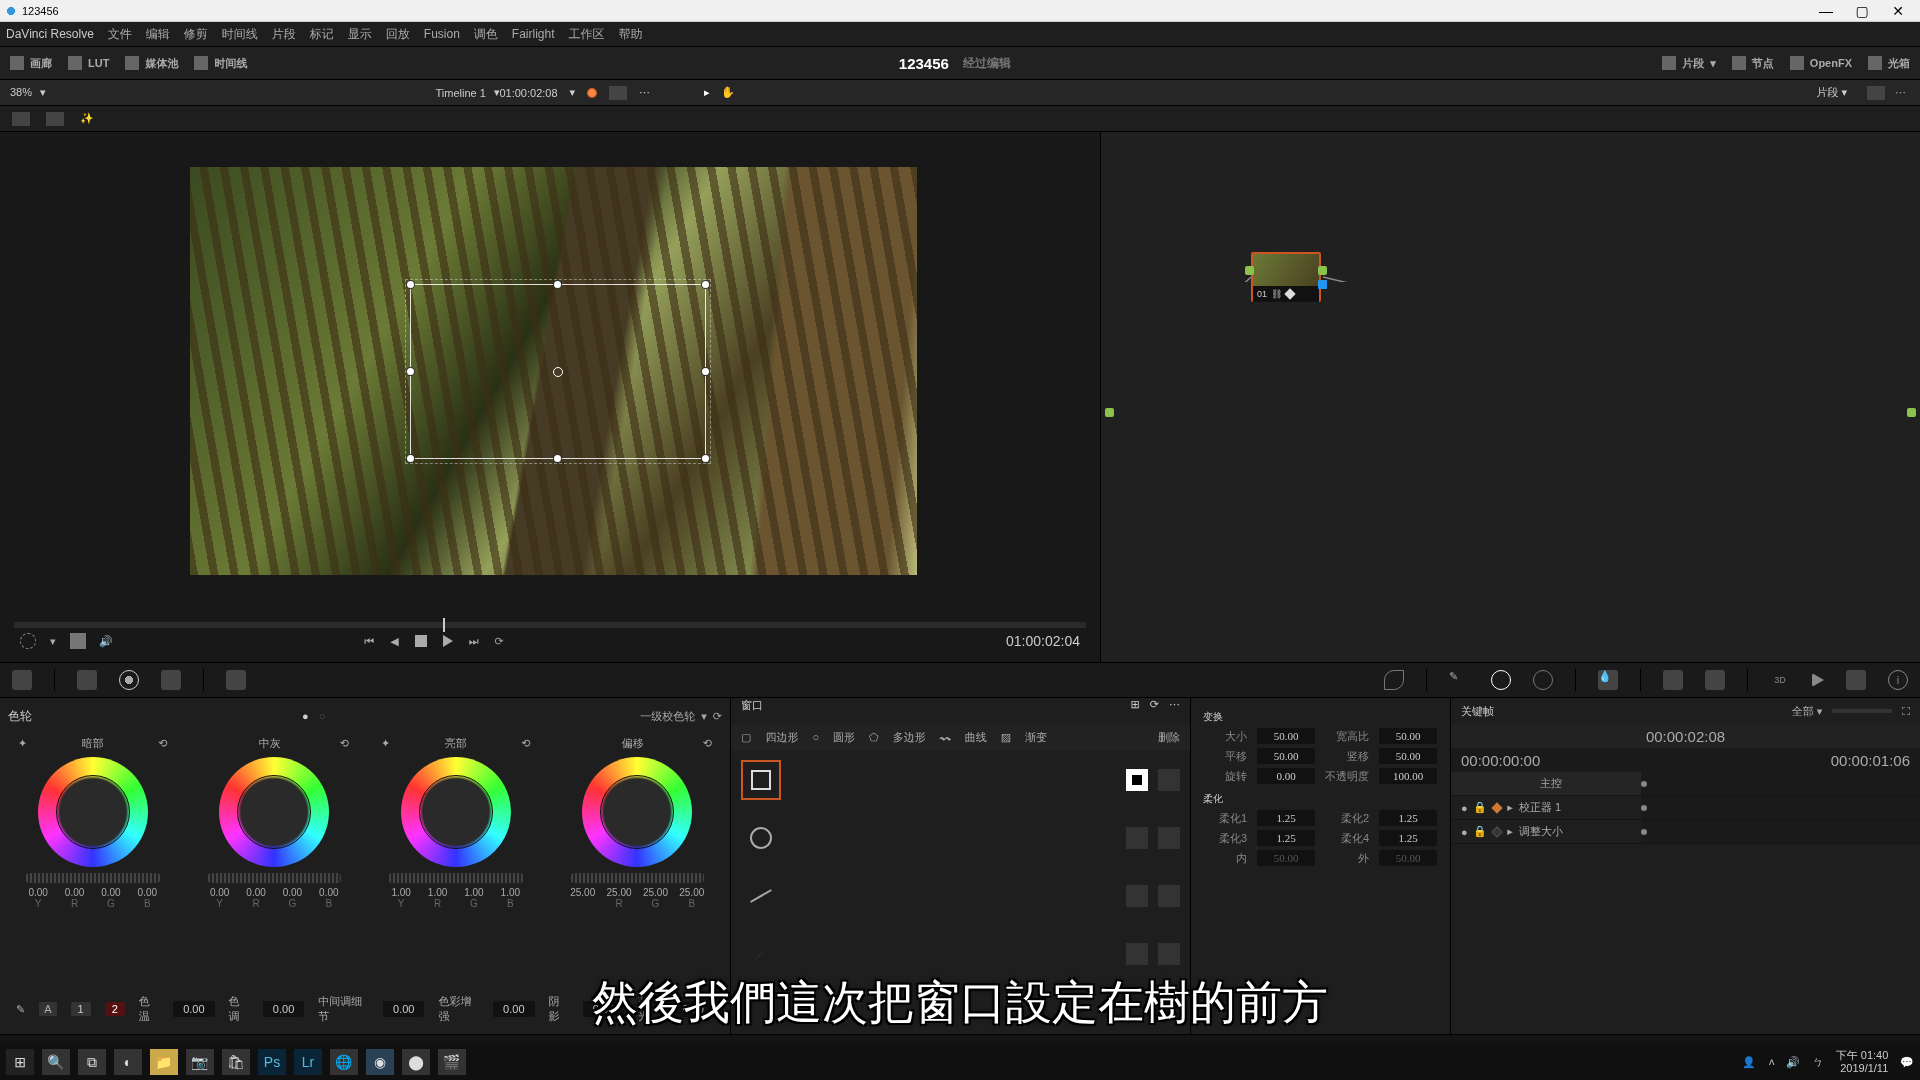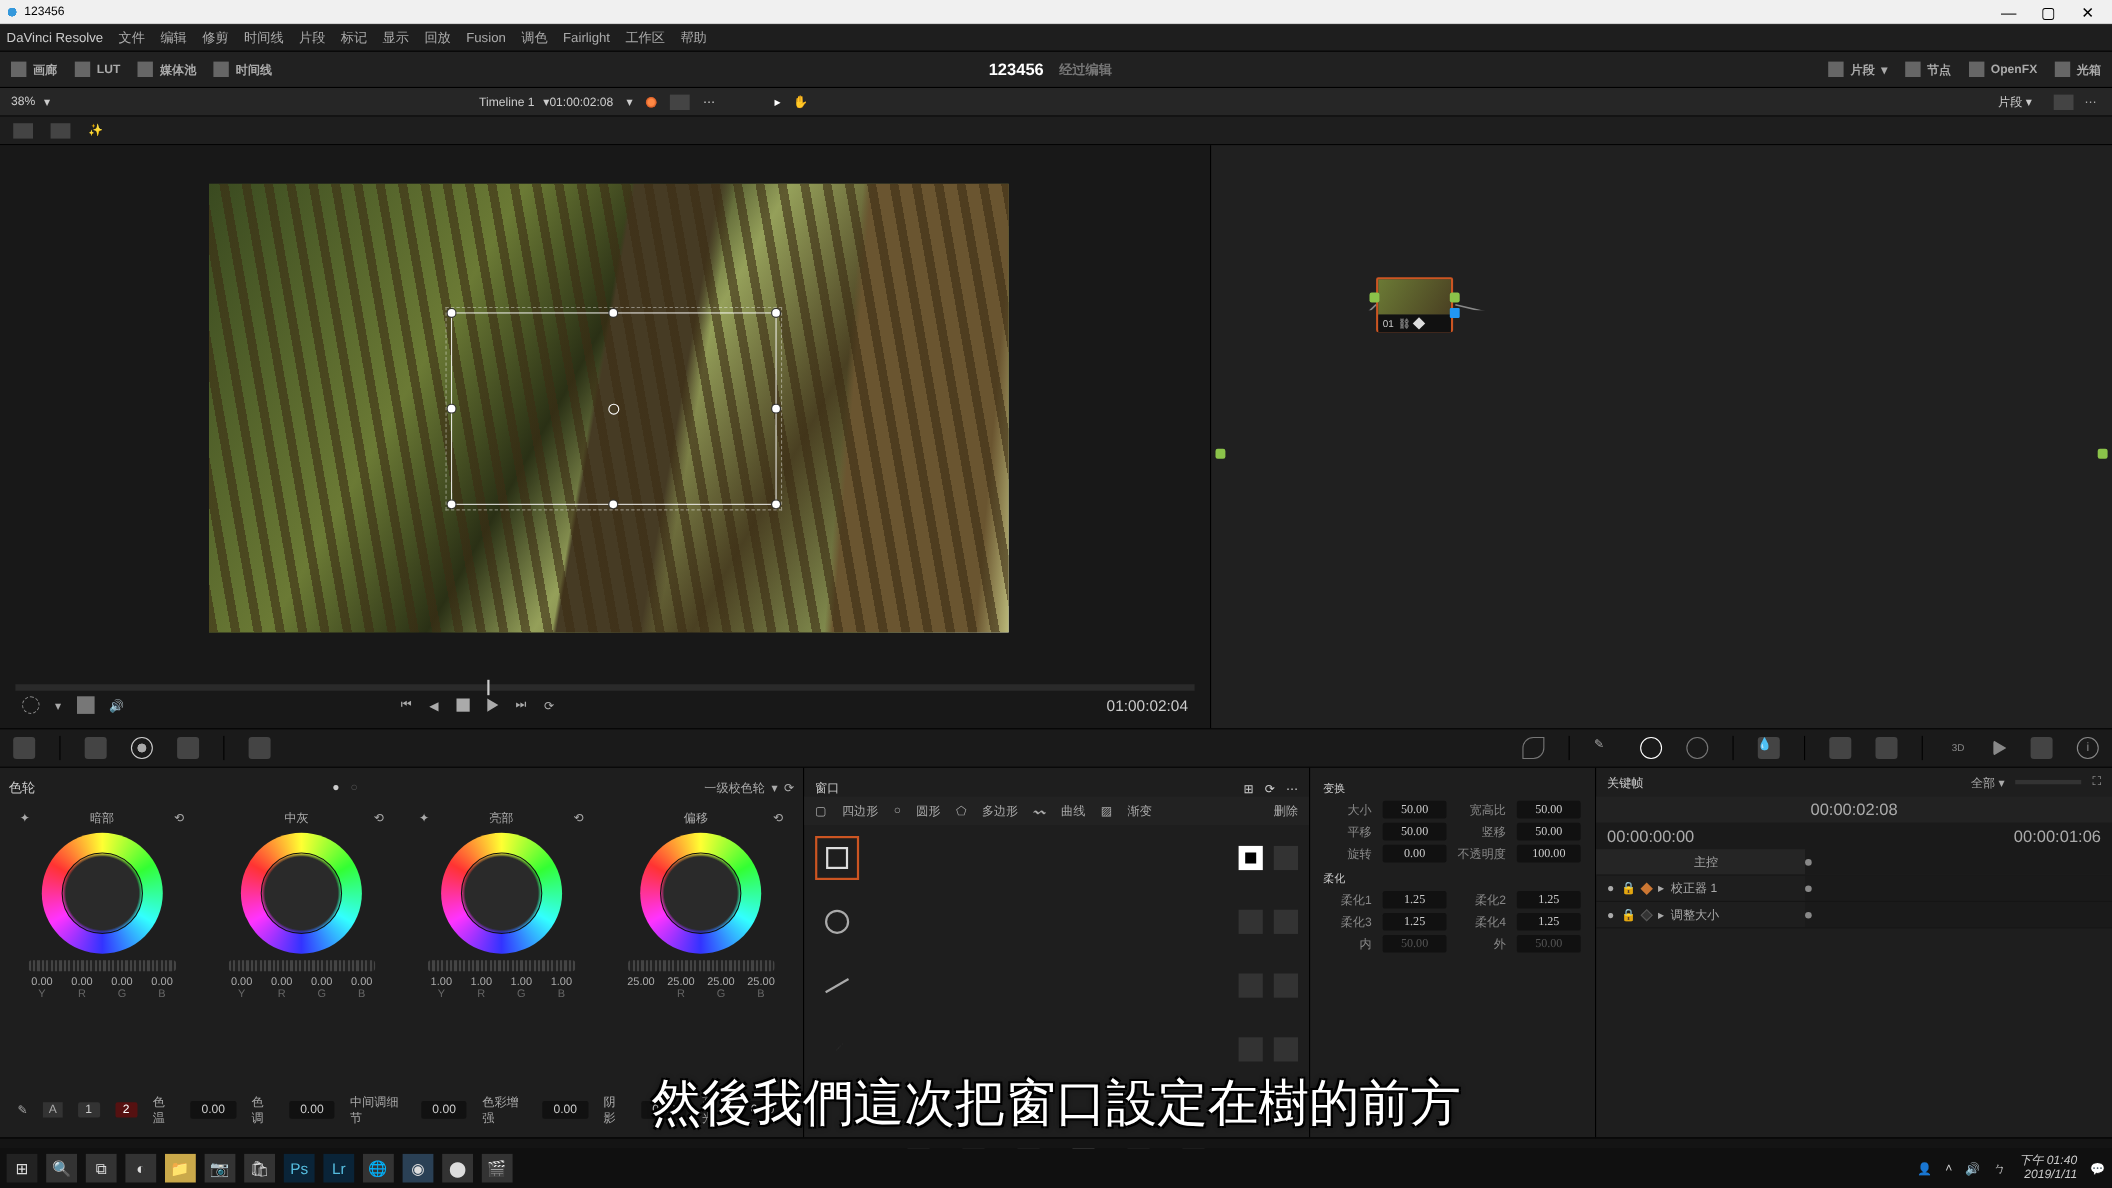--- a/index.html
+++ b/index.html
@@ -93,21 +93,21 @@
 .wheel .vals span{flex:1;text-align:center;}
 .wheel .sub { display:flex; justify-content:space-between; padding:0 8px; font-size:10px; color:#666;}
 .wheel .sub span{flex:1;text-align:center;}
 .bottombar { display:flex; gap:14px; padding:4px 8px; font-size:11px; color:#aaa; align-items:center; margin-top:auto;}
 .bottombar .pill{background:#111;padding:2px 10px;border-radius:2px;color:#ccc;}
 .bottombar .redpill{background:#551111;color:#fff;padding:1px 7px;border-radius:2px;}
 .bottombar .greypill{background:#333;color:#ccc;padding:1px 7px;border-radius:2px;}
 
 
 .winP { width:460px; border-left:1px solid #000; display:flex; flex-direction:column;}
-.winP .hdr{height:26px;display:flex;align-items:flex-end;padding:0 10px;color:#ccc;}
+.winP .hdr{height:26px;display:flex;align-items:flex-start;padding:0 10px;color:#ccc;}
 .winP .hdr .right{margin-left:auto;display:flex;gap:10px;}
 .winP .types{height:26px;display:flex;align-items:center;gap:14px;padding:0 10px;font-size:11px;color:#aaa;background:#222;}
 .winP .types .del{margin-left:auto;color:#aaa;}
 .winP .shapes { flex:1; padding:10px; display:flex; flex-direction:column; gap:18px;}
 .shapeitem { display:flex; align-items:center; gap:20px; height:40px;}
 .shapeitem .icon{width:40px;height:40px;display:flex;align-items:center;justify-content:center;}
 .shapeitem.active .icon{border:2px solid #cc5522;}
 .shrect{width:20px;height:20px;border:2px solid #ddd;}
 .shcirc{width:22px;height:22px;border:2px solid #aaa;border-radius:50%;}
 .shline{width:24px;height:2px;background:#aaa;transform:rotate(-30deg);}
@@ -145,21 +145,21 @@
 .pagenav .pI{width:20px;height:18px;background:#444;}
 .pagenav .txt{position:absolute;left:20px;color:#aaa;display:flex;gap:10px;align-items:center;}
 .pagenav .txt .logo{width:14px;height:14px;background:radial-gradient(circle,#29b6f6 40%,transparent 45%),radial-gradient(circle at 30% 30%,#f44336 30%,transparent 33%);border-radius:50%;}
 .pagenav .rgear{position:absolute;right:14px;display:flex;gap:14px;}
 
 
 .taskbar { position:absolute; bottom:0; left:0; right:0; height:36px; background:#101010; display:flex; align-items:center; padding:0 6px; gap:8px;}
 .taskbar .tb{width:28px;height:26px;background:#333;display:flex;align-items:center;justify-content:center;font-size:14px;color:#ddd;}
 .taskbar .tb.win{background:#222;}
 .taskbar .tray{margin-left:auto;display:flex;gap:12px;align-items:center;color:#ccc;font-size:11px;}
-.taskbar .tray .clock{text-align:right;line-height:1.2;font-style:italic;}
+.taskbar .tray .clock{text-align:right;line-height:1.2;}
 
 
 .subtitle { position:absolute; bottom:46px; left:0; right:0; text-align:center; color:#fff; font-size:46px; font-family:"Microsoft YaHei","Heiti TC",sans-serif; text-shadow: -2px -2px 0 #000, 2px -2px 0 #000, -2px 2px 0 #000, 2px 2px 0 #000, 0 0 6px #000; font-weight:500;}
 
 
 .iconrow{height:26px;background:#1e1e1e;display:flex;align-items:center;gap:16px;padding:0 12px;}
 </style>
 </head>
 <body>
 

